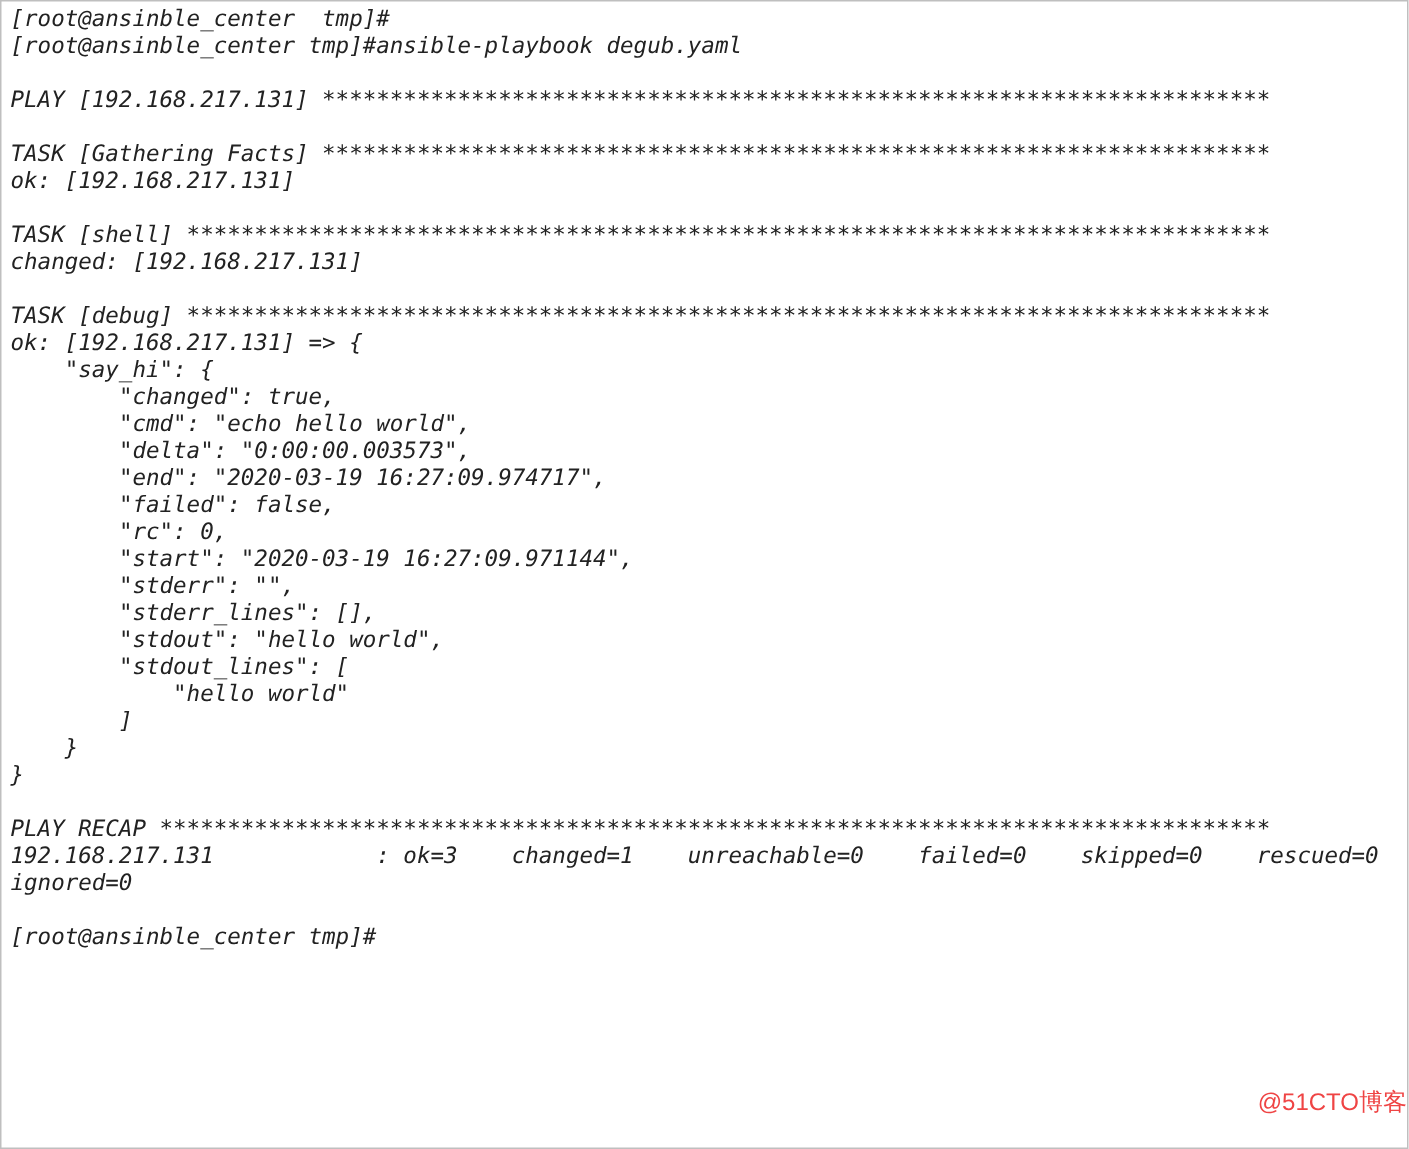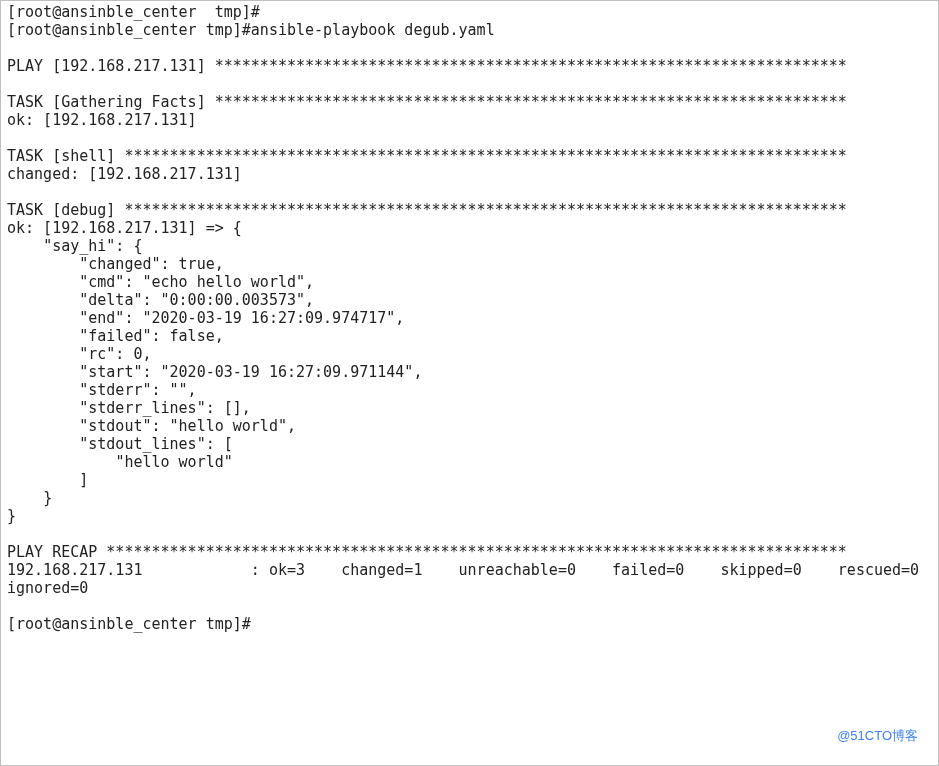--- a/index.html
+++ b/index.html
@@ -1,20 +1,20 @@
 <!DOCTYPE html>
 <html><head>
 <meta charset="utf-8">
 <style>
  html,body{margin:0;padding:0;background:#fff;color:#222;}
  body{width:939px;height:766px;border:1px solid #bfbfbf;box-sizing:border-box;
       font-family:Consolas,"Cascadia Mono","DejaVu Sans Mono",monospace;
       font-size:15px;line-height:18px;letter-spacing:0;}
- pre{margin:0;padding:2px 6px 6px 6px;white-space:pre-wrap;word-break:break-all;}
- .wm{position:absolute;right:20px;bottom:20px;color:#3b82f6;font-size:13px;
+ pre{margin:0;padding:2px 6px 6px 6px;white-space:pre-wrap;word-break:break-all;font-style:italic;}
+ .wm{position:absolute;right:0;bottom:20px;color:#ef4444;font-size:16px;
      font-family:sans-serif;pointer-events:none;}
  .wrap{position:relative;width:100%;height:100%;overflow:hidden;}
 </style>
 </head>
 <body>
 <div class="wrap">
 <pre><span>[root@ansinble_center  tmp]#</span>
 <span>[root@ansinble_center tmp]#ansible-playbook degub.yaml</span>
 
 <span>PLAY [192.168.217.131] **********************************************************************</span>

